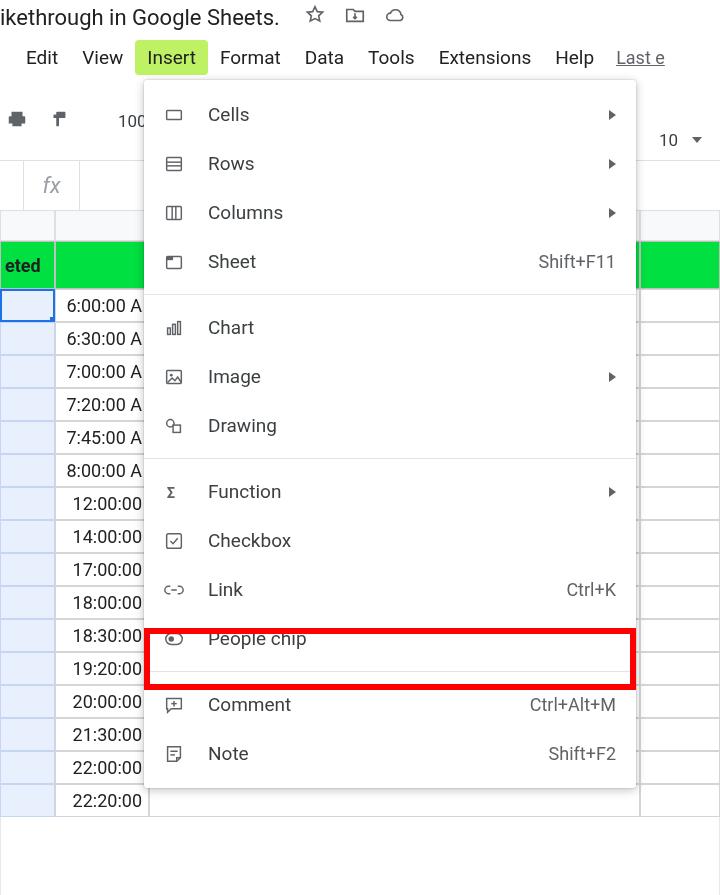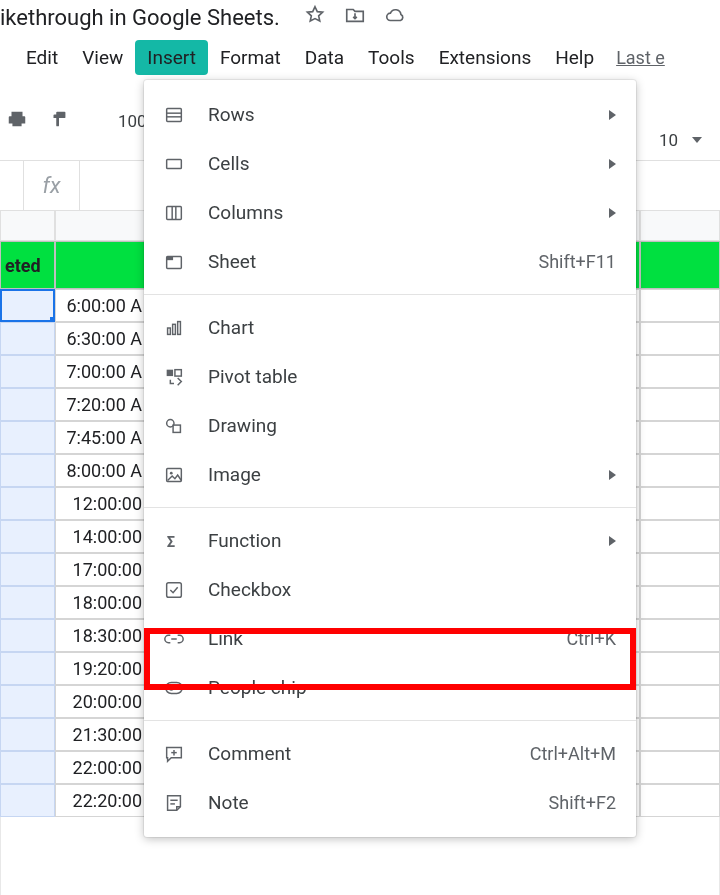--- a/index.html
+++ b/index.html
@@ -38,21 +38,21 @@
     gap: 0;
     padding: 2px 0 10px 14px;
     font-size: 19px;
   }
   .menubar .menu-item {
     padding: 6px 12px;
     border-radius: 4px;
     cursor: pointer;
     color: #202124;
   }
-  .menubar .menu-item.active { background: #14b8a6; }
+  .menubar .menu-item.active { background: #bef264; }
   .menubar .last-edit { color:#5f6368; text-decoration: underline; margin-left:10px; font-size:18px;}
 
   
   .toolbar {
     display: flex;
     align-items: center;
     gap: 20px;
     padding: 6px 12px 10px 6px;
     border-bottom: 1px solid #e0e0e0;
   }
@@ -254,40 +254,40 @@
   <div class="data-row"><div class="cell colA"></div><div class="cell colB">22:20:00</div><div class="cell"></div><div class="cell"></div></div>
 
   <div class="empty-below"></div>
 </div>
 
 <div class="dropdown">
 
   <div class="dd-item">
     <span class="icon">
         <svg viewBox="0 0 24 24">
+          <rect x="4" y="7" width="16" height="10" rx="1"></rect>
+        </svg>
+      </span>
+    <span class="label">Cells</span>
+    <span class="submenu-arrow"></span>
+  </div>
+  <div class="dd-item">
+    <span class="icon">
+        <svg viewBox="0 0 24 24">
           <rect x="4" y="5" width="16" height="14" rx="1"></rect>
           <line x1="4" y1="10" x2="20" y2="10"></line>
           <line x1="4" y1="14" x2="20" y2="14"></line>
         </svg>
       </span>
     <span class="label">Rows</span>
     <span class="submenu-arrow"></span>
   </div>
   <div class="dd-item">
     <span class="icon">
         <svg viewBox="0 0 24 24">
-          <rect x="4" y="7" width="16" height="10" rx="1"></rect>
-        </svg>
-      </span>
-    <span class="label">Cells</span>
-    <span class="submenu-arrow"></span>
-  </div>
-  <div class="dd-item">
-    <span class="icon">
-        <svg viewBox="0 0 24 24">
           <rect x="4" y="5" width="16" height="14" rx="1"></rect>
           <line x1="10" y1="5" x2="10" y2="19"></line>
           <line x1="14" y1="5" x2="14" y2="19"></line>
         </svg>
       </span>
     <span class="label">Columns</span>
     <span class="submenu-arrow"></span>
   </div>
   <div class="dd-item">
     <span class="icon">
@@ -307,48 +307,37 @@
         <svg viewBox="0 0 24 24">
           <rect x="5" y="12" width="3" height="7"></rect>
           <rect x="10.5" y="8" width="3" height="11"></rect>
           <rect x="16" y="5" width="3" height="14"></rect>
         </svg>
       </span>
     <span class="label">Chart</span>
   </div>
   <div class="dd-item">
     <span class="icon">
-        <svg viewBox="0 0 24 24" class="solid">
-          <rect x="4" y="4" width="7" height="7"></rect>
-          <rect x="13" y="4" width="7" height="7" fill="none" stroke="#5f6368" stroke-width="1.6"></rect>
-          <path d="M8 15v4h4" fill="none" stroke="#5f6368" stroke-width="1.6"></path>
-          <path d="M16 13l4 4-4 4" fill="none" stroke="#5f6368" stroke-width="1.6"></path>
-        </svg>
-      </span>
-    <span class="label">Pivot table</span>
-  </div>
-  <div class="dd-item">
-    <span class="icon">
-        <svg viewBox="0 0 24 24">
-          <circle cx="8" cy="9" r="4"></circle>
-          <rect x="11" y="11" width="8" height="8"></rect>
-        </svg>
-      </span>
-    <span class="label">Drawing</span>
-  </div>
-  <div class="dd-item">
-    <span class="icon">
         <svg viewBox="0 0 24 24">
           <rect x="4" y="5" width="16" height="14" rx="1"></rect>
           <circle cx="9" cy="10" r="1.5" fill="#5f6368" stroke="none"></circle>
           <path d="M5 18l5-5 3 3 3-4 4 6"></path>
         </svg>
       </span>
     <span class="label">Image</span>
     <span class="submenu-arrow"></span>
+  </div>
+  <div class="dd-item">
+    <span class="icon">
+        <svg viewBox="0 0 24 24">
+          <circle cx="8" cy="9" r="4"></circle>
+          <rect x="11" y="11" width="8" height="8"></rect>
+        </svg>
+      </span>
+    <span class="label">Drawing</span>
   </div>
 
   <div class="dd-sep"></div>
 
   <div class="dd-item">
     <span class="icon">
         <svg viewBox="0 0 24 24" class="solid">
           <text x="4" y="18" font-size="16" font-weight="700" fill="#5f6368">Σ</text>
         </svg>
       </span>

